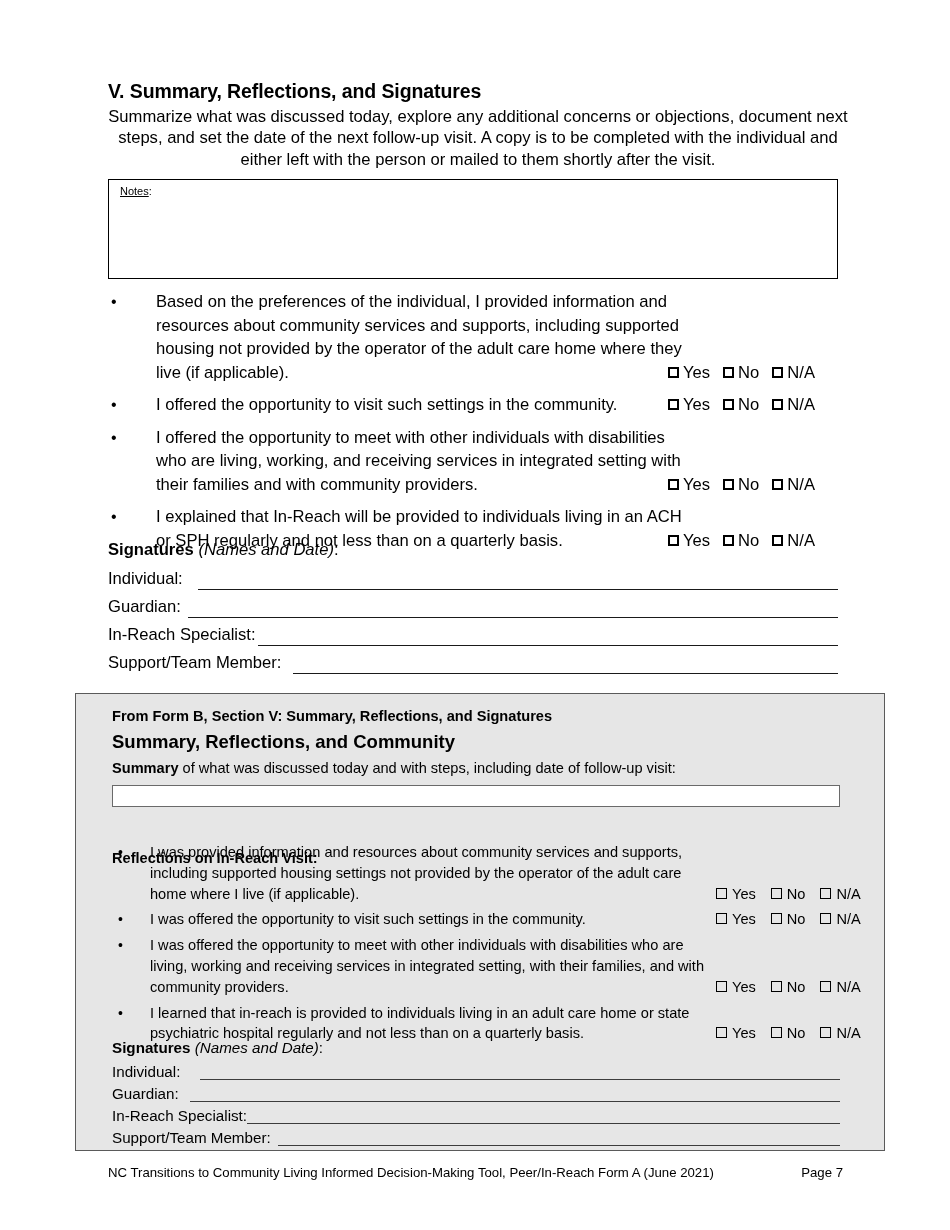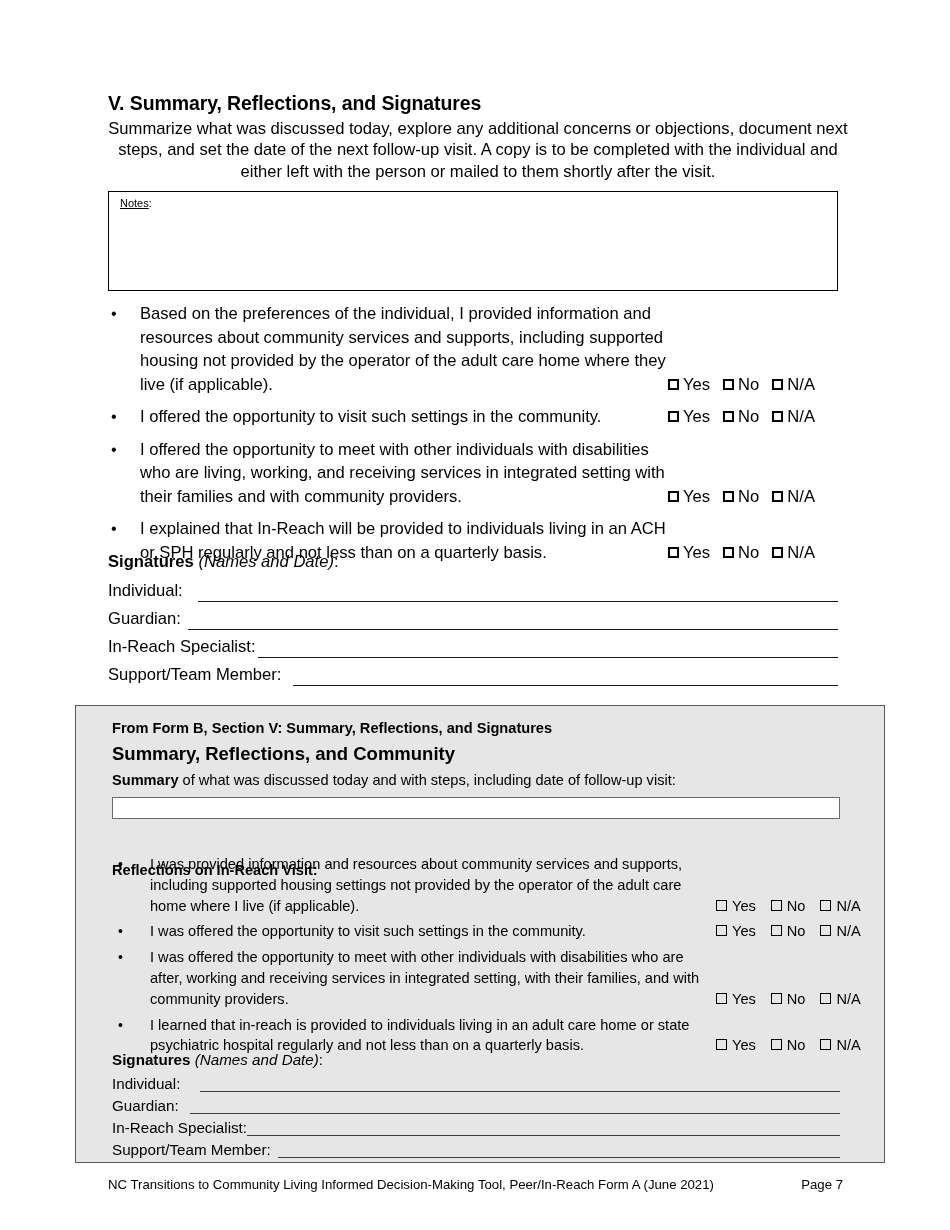--- a/index.html
+++ b/index.html
@@ -11,21 +11,21 @@
     width: 950px;
     height: 1230px;
     font-family: "Liberation Sans", sans-serif;
     color: #000000;
     position: relative;
     overflow: hidden;
   }
 
   .page {
     position: absolute;
-    left: 0; top: 16px;
+    left: 0; top: 4px;
     width: 950px;
     height: 1016px;
   }
 
   
   .section-title {
     position: absolute;
     left: 108px;
     top: 76px;
     font-size: 19.5px;
@@ -72,21 +72,21 @@
     min-height: 22px;
   }
   .bullet-dot {
     position: absolute;
     left: 3px;
     top: 0px;
     font-size: 16px;
     line-height: 23.5px;
   }
   .btext {
-    margin-left: 32px;
+    margin-left: 48px;
     width: 540px;
     font-size: 16.6px;
     line-height: 23.5px;
   }
   .opts {
     position: absolute;
     font-size: 16.6px;
     white-space: nowrap;
     line-height: 23.5px;
   }
@@ -328,21 +328,21 @@
           <div class="btext-g">I was provided information and resources about community services and supports, including supported housing settings not provided by the operator of the adult care home where I live (if applicable).</div>
           <span class="opts-gray" style="top: 41.6px;"><span class="opt-g"><span class="cb-thin"></span><span>Yes</span></span><span class="opt-g"><span class="cb-thin"></span><span>No</span></span><span class="opt-g"><span class="cb-thin"></span><span>N/A</span></span></span>
         </div>
         <div class="brow-g" style="position: absolute; top: 67.4px; left: 0px; width: 740px;">
           <span class="bullet-dot-g">•</span>
           <div class="btext-g">I was offered the opportunity to visit such settings in the community.</div>
           <span class="opts-gray" style="top: 0px;"><span class="opt-g"><span class="cb-thin"></span><span>Yes</span></span><span class="opt-g"><span class="cb-thin"></span><span>No</span></span><span class="opt-g"><span class="cb-thin"></span><span>N/A</span></span></span>
         </div>
         <div class="brow-g" style="position: absolute; top: 93.2px; left: 0px; width: 740px;">
           <span class="bullet-dot-g">•</span>
-          <div class="btext-g">I was offered the opportunity to meet with other individuals with disabilities who are after, working and receiving services in integrated setting, with their families, and with community providers.</div>
+          <div class="btext-g">I was offered the opportunity to meet with other individuals with disabilities who are living, working and receiving services in integrated setting, with their families, and with community providers.</div>
           <span class="opts-gray" style="top: 41.6px;"><span class="opt-g"><span class="cb-thin"></span><span>Yes</span></span><span class="opt-g"><span class="cb-thin"></span><span>No</span></span><span class="opt-g"><span class="cb-thin"></span><span>N/A</span></span></span>
         </div>
         <div class="brow-g" style="position: absolute; top: 160.6px; left: 0px; width: 740px;">
           <span class="bullet-dot-g">•</span>
           <div class="btext-g">I learned that in-reach is provided to individuals living in an adult care home or state psychiatric hospital regularly and not less than on a quarterly basis.</div>
           <span class="opts-gray" style="top: 20.8px;"><span class="opt-g"><span class="cb-thin"></span><span>Yes</span></span><span class="opt-g"><span class="cb-thin"></span><span>No</span></span><span class="opt-g"><span class="cb-thin"></span><span>N/A</span></span></span>
         </div>
       </div>
 
     <div class="gp-sig-head"><b>Signatures</b> <i>(Names and Date)</i><span>:</span></div>

